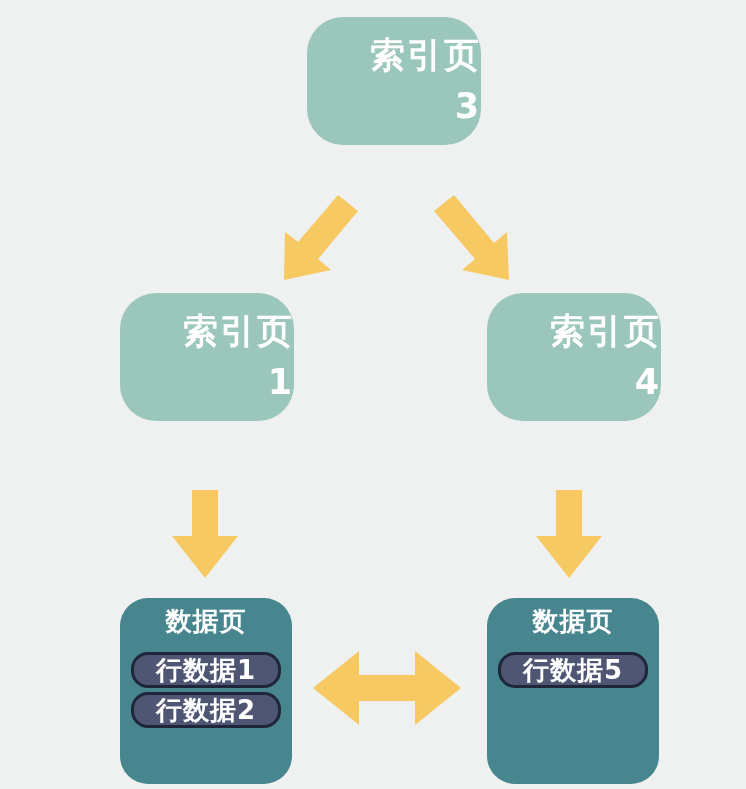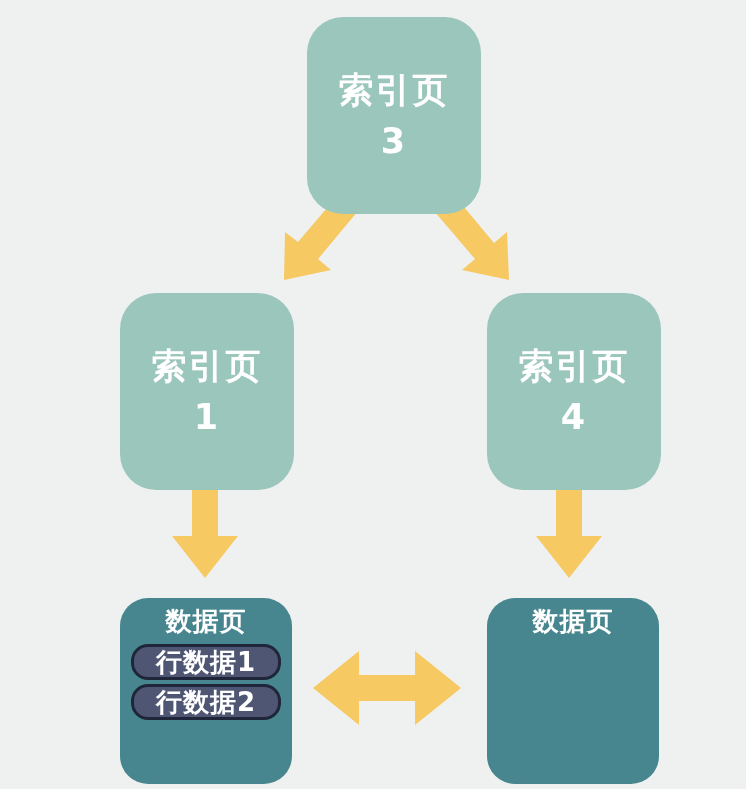--- a/index.html
+++ b/index.html
@@ -25,27 +25,27 @@
   }
   .arrows{
     position:absolute;
     left:0;top:0;
     pointer-events:none;
   }
   .arrows polygon{fill:var(--arrow);}
   .index-box{
     position:absolute;
     width:174px;
-    height:197px;
+    height:128px;
     border-radius:36px;
     background:var(--index-fill);
     color:var(--text);
     display:flex;
     flex-direction:column;
-    align-items:center;
+    align-items:flex-end;
     justify-content:center;
     font-size:35px;
     font-weight:700;
     line-height:1.45;
     letter-spacing:2px;
     text-align:center;
   }
   .index-box.top{left:307px;top:17px;}
   .index-box.mid-left{left:120px;top:293px;}
   .index-box.mid-right{left:487px;top:293px;}
@@ -60,21 +60,21 @@
     padding:8px 11px 0 11px;
   }
   .data-box.left{left:120px;}
   .data-box.right{left:487px;}
   .data-title{
     color:var(--text);
     font-size:26px;
     font-weight:700;
     text-align:center;
     line-height:30px;
-    margin-bottom:8px;
+    margin-bottom:16px;
     letter-spacing:1px;
   }
   .rows{
     display:flex;
     flex-direction:column;
     gap:4px;
   }
   .row{
     height:30px;
     background:var(--row-fill);
@@ -121,16 +121,17 @@
     <div class="data-title">数据页</div>
     <div class="rows">
       <div class="row">行数据1</div>
       <div class="row">行数据2</div>
     </div>
   </div>
 
   <div class="data-box right">
     <div class="data-title">数据页</div>
     <div class="rows">
+      <div class="row">行数据5</div>
     </div>
   </div>
 
 </div>
 
 </body></html>

